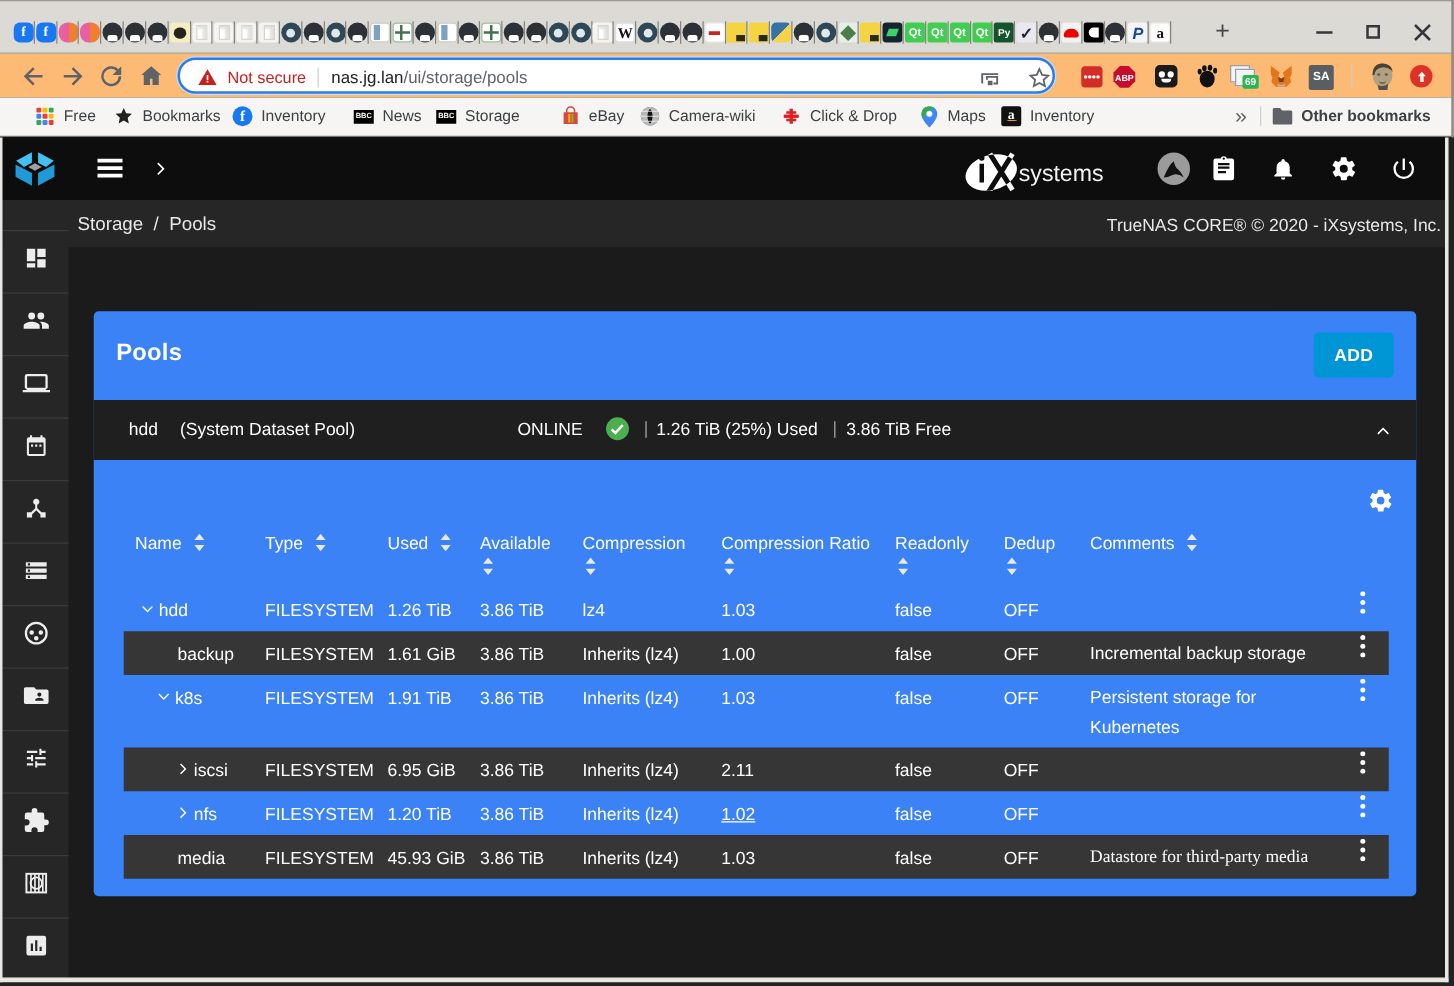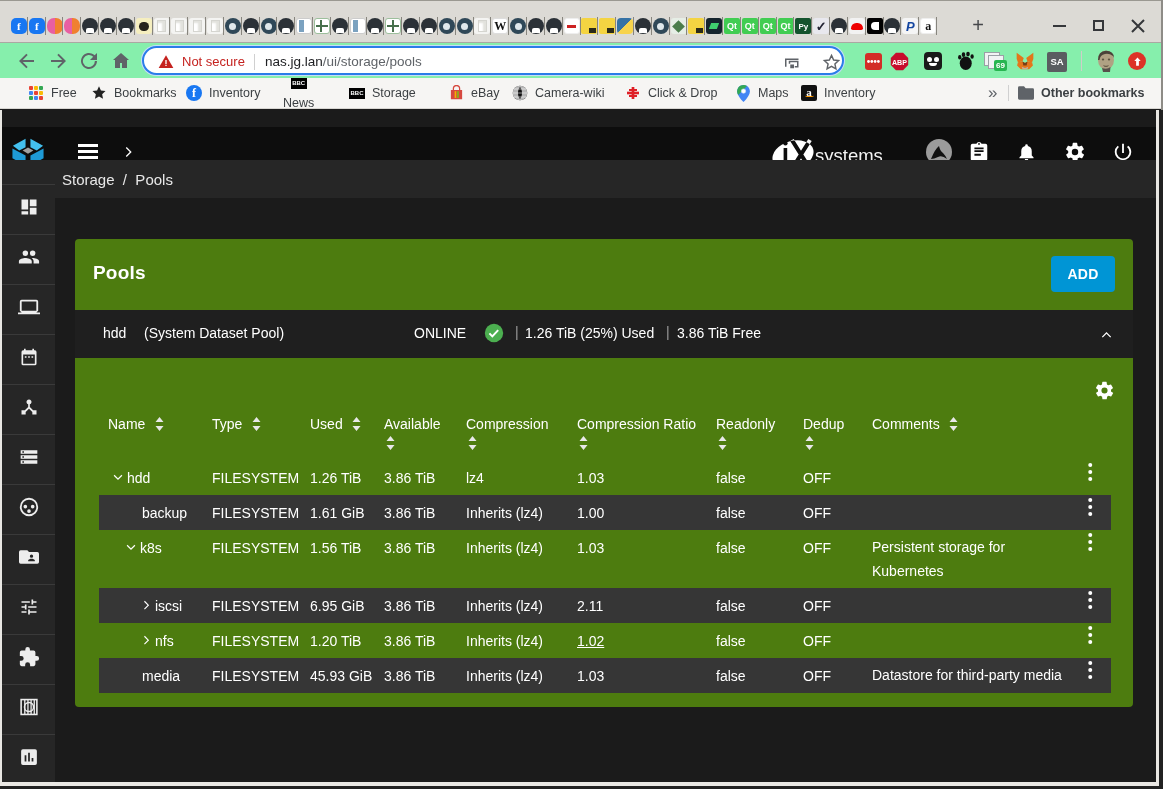--- a/index.html
+++ b/index.html
@@ -9,41 +9,41 @@
 .abs { position:absolute; }
 
 
 #tabstrip { position:absolute; left:0; top:0; width:1163px; height:43px; background:#dcdad5; border-top:1px solid #9a9891; border-bottom:1px solid #aaa8a2; }
 #tabs { position:absolute; left:10px; top:9px; height:32px; display:flex; }
 .tab { position:relative; width:17.83px; height:32px; display:flex; align-items:center; justify-content:center; }
 .tab:after { content:""; position:absolute; right:0; top:7px; height:18px; width:1px; background:#87857e; }
 .fav { width:16px; height:16px; border-radius:3px; display:flex; align-items:center; justify-content:center; font-size:11px; font-weight:bold; overflow:hidden; }
 #newtab { position:absolute; left:968px; top:15px; width:20px; height:20px; color:#45474a; font-size:20px; line-height:19px; text-align:center; font-weight:400; }
 
-#toolbar { position:absolute; left:0; top:43px; width:1163px; height:35px; background:#86efac; }
+#toolbar { position:absolute; left:0; top:43px; width:1163px; height:35px; background:#fdba74; }
 .navicon { position:absolute; top:6px; width:24px; height:24px; }
 #omnibox { position:absolute; left:142px; top:3px; width:702px; height:29px; background:#fff; border:2px solid #2b7de9; border-radius:15px; box-shadow:0 0 0 1px #c6dcf8; }
 #toolbar .sec { position:absolute; left:14px; top:6px; width:16px; height:16px; }
 #notsec { position:absolute; left:38px; top:6px; color:#c5221f; font-size:13px; }
 #odiv { position:absolute; left:110px; top:6px; width:1px; height:16px; background:#d0d0d0; }
 #url { position:absolute; left:121px; top:6px; font-size:13.5px; color:#202124; }
 #url span { color:#5f6368; }
 
 #bookbar { position:absolute; left:0; top:78px; width:1163px; height:31px; background:#f6f5f3; border-bottom:1px solid #d8d6d2; }
 .bm { position:absolute; top:0; height:30px; display:flex; align-items:center; gap:7px; color:#3c4043; font-size:12.5px; }
 .bmi { width:16px; height:16px; display:flex; align-items:center; justify-content:center; }
 
 
-#navbar { position:absolute; left:0; top:127px; width:1163px; height:50px; background:#0d0d0d; }
+#navbar { position:absolute; left:0; top:110px; width:1163px; height:50px; background:#0d0d0d; }
 #crumb { position:absolute; left:0; top:160px; width:1163px; height:38px; background:#262626; color:#e8e8e8; font-size:15px; }
 #sidebar { position:absolute; left:2px; top:160px; width:53px; height:623px; background:#262626; }
 .sdiv { position:absolute; left:0; width:53px; height:1px; background:#3a3a3a; }
 .sicon { position:absolute; left:50%; transform:translate(-50%,-50%); }
 #content { position:absolute; left:55px; top:198px; width:1104px; height:585px; background:#1b1b1b; }
-#card { position:absolute; left:20px; top:41px; width:1058px; height:468px; background:#4d7c0f; border-radius:4px; }
+#card { position:absolute; left:20px; top:51px; width:1058px; height:468px; background:#3b82f6; border-radius:4px; }
 #cardtitle { position:absolute; left:18px; top:23px; color:#fff; font-size:19px; font-weight:bold; letter-spacing:.2px; }
 #addbtn { position:absolute; right:18px; top:17px; width:64px; height:36px; background:#0095d5; border-radius:4px; color:#fff; font-size:14px; font-weight:bold; text-align:center; line-height:36px; letter-spacing:.3px; }
 #poolrow { position:absolute; left:0; top:71px; width:1058px; height:48px; background:#1f1f1f; color:#fff; font-size:14px; }
 #tablewrap { position:absolute; left:24px; top:165px; width:1012px; height:289px; color:#fff; font-size:14px; }
 .trow { position:absolute; left:0; width:1012px; height:35px; }
 .stripe { background:#363636; }
 .cell { position:absolute; top:50%; transform:translateY(-50%); white-space:nowrap; }
 .hdr { position:absolute; color:#fff; font-size:14px; white-space:nowrap; line-height:19px; }
 .dots3 { position:absolute; left:989px; }
 </style>
@@ -396,21 +396,21 @@
           </svg>
         </div>
         <span>Bookmarks</span>
       </div>
       <div class="bm" style="left:186px;">
         <div class="bmi">
           <div style="width:16px;height:16px;border-radius:8px;background:#1877f2;color:#fff;font-family:serif;font-weight:bold;font-size:12px;text-align:center;line-height:16px;">f</div>
         </div>
         <span>Inventory</span>
       </div>
-      <div class="bm" style="left:283px;flex-direction:column;">
+      <div class="bm" style="left:283px;">
         <div class="bmi">
           <div style="width:16px;height:11px;background:#000;color:#fff;font-size:6px;font-weight:bold;text-align:center;line-height:11px;letter-spacing:0;">BBC</div>
         </div>
         <span>News</span>
       </div>
       <div class="bm" style="left:349px;">
         <div class="bmi">
           <div style="width:16px;height:11px;background:#000;color:#fff;font-size:6px;font-weight:bold;text-align:center;line-height:11px;">BBC</div>
         </div>
         <span>Storage</span>
@@ -527,20 +527,21 @@
       </svg>
     <svg class="abs" style="left:1064px; top:13px;" width="22" height="24" viewBox="0 0 24 24">
         <path fill="#fff" d="M19.4 13a7.6 7.6 0 0 0 0-2l2.1-1.6a.5.5 0 0 0 .1-.6l-2-3.5a.5.5 0 0 0-.6-.2l-2.5 1a7.6 7.6 0 0 0-1.7-1L14.4 2.4A.5.5 0 0 0 14 2h-4a.5.5 0 0 0-.5.4l-.4 2.7a7.6 7.6 0 0 0-1.7 1l-2.5-1a.5.5 0 0 0-.6.2l-2 3.5a.5.5 0 0 0 .1.6L4.6 11a7.6 7.6 0 0 0 0 2l-2.1 1.6a.5.5 0 0 0-.1.6l2 3.5c.1.2.4.3.6.2l2.5-1a7.6 7.6 0 0 0 1.7 1l.4 2.7c0 .2.2.4.5.4h4c.2 0 .5-.2.5-.4l.4-2.7a7.6 7.6 0 0 0 1.7-1l2.5 1c.2.1.5 0 .6-.2l2-3.5a.5.5 0 0 0-.1-.6L19.4 13zM12 15.5A3.5 3.5 0 1 1 12 8.5a3.5 3.5 0 0 1 0 7z"></path>
       </svg>
     <svg class="abs" style="left:1112px; top:13px;" width="22" height="24" viewBox="0 0 24 24">
         <path fill="#fff" d="M13 3h-2v10h2V3zm4.8 2.2l-1.4 1.4A6.9 6.9 0 0 1 19 12a7 7 0 1 1-14 0c0-2.2 1-4.1 2.6-5.4L6.2 5.2A8.9 8.9 0 0 0 3 12a9 9 0 1 0 18 0c0-2.7-1.2-5.2-3.2-6.8z"></path>
       </svg>
   </div>
   <div id="crumb">
     <span style="position:absolute; left:62px; top:11px;">Storage&nbsp;&nbsp;/&nbsp;&nbsp;Pools</span>
+    <span style="position:absolute; right:10px; top:12px; font-size:14px;">TrueNAS CORE® © 2020 - iXsystems, Inc.</span>
   </div>
   <div id="sidebar">
       <div class="sicon" style="top:49px;"><svg width="20" height="20" viewBox="0 0 24 24">
           <path fill="#ededed" d="M3 13h8v8H3zm0-10h8v8H3zm10 0h8v4h-8zm0 6h8v12h-8z" transform="rotate(180 12 12)"></path>
         </svg></div>
       <div class="sicon" style="top:99px;"><svg width="22" height="22" viewBox="0 0 24 24">
           <path fill="#ededed" d="M16 11a3 3 0 1 0-3-3 3 3 0 0 0 3 3zm-8 0a3 3 0 1 0-3-3 3 3 0 0 0 3 3zm0 2c-2.3 0-7 1.2-7 3.5V19h14v-2.5C15 14.2 10.3 13 8 13zm8 0l-1 .05c1.2.9 2 2 2 3.45V19h6v-2.5c0-2.3-4.7-3.5-7-3.5z"></path>
         </svg></div>
       <div class="sicon" style="top:149px;"><svg width="22" height="22" viewBox="0 0 24 24">
           <path fill="#ededed" d="M20 18l2-2V6a2 2 0 0 0-2-2H4a2 2 0 0 0-2 2v10l2 2H0v2h24v-2zM4 6h16v10H4z"></path>
@@ -660,32 +661,33 @@
  </div>
           <div class="trow stripe" style="top:91px; height:35px;">
    <div class="cell" style="left:43px; ">backup</div>
    <div class="cell" style="left:113px; ">FILESYSTEM</div>
    <div class="cell" style="left:211px; ">1.61 GiB</div>
    <div class="cell" style="left:285px; ">3.86 TiB</div>
    <div class="cell" style="left:367px; ">Inherits (lz4)</div>
    <div class="cell" style="left:478px; ">1.00</div>
    <div class="cell" style="left:617px; ">false</div>
    <div class="cell" style="left:704px; ">OFF</div>
+   <div class="cell" style="left:773px;  white-space:normal; width:230px; line-height:23.5px;">Incremental backup storage</div>
    <div class="dots3" style="top:3px;"><svg width="4.5" height="18" viewBox="0 0 4 18">
                 <circle cx="2" cy="2" r="2" fill="#fff"></circle>
                 <circle cx="2" cy="9" r="2" fill="#fff"></circle>
                 <circle cx="2" cy="16" r="2" fill="#fff"></circle>
               </svg></div>
  </div>
           <div class="trow " style="top:126px; height:58px;">
    <div class="cell" style="left:25px; top:17.5px; transform:translateY(-50%);"><svg width="14" height="14" viewBox="0 0 24 24" style="vertical-align:-2px; margin-right:2px;">
                 <path d="M12 15.4L4.6 8 6 6.6l6 6 6-6L19.4 8z" fill="#fff"></path>
               </svg>k8s</div>
    <div class="cell" style="left:113px; top:17.5px; transform:translateY(-50%);">FILESYSTEM</div>
-   <div class="cell" style="left:211px; top:17.5px; transform:translateY(-50%);">1.56 TiB</div>
+   <div class="cell" style="left:211px; top:17.5px; transform:translateY(-50%);">1.91 TiB</div>
    <div class="cell" style="left:285px; top:17.5px; transform:translateY(-50%);">3.86 TiB</div>
    <div class="cell" style="left:367px; top:17.5px; transform:translateY(-50%);">Inherits (lz4)</div>
    <div class="cell" style="left:478px; top:17.5px; transform:translateY(-50%);">1.03</div>
    <div class="cell" style="left:617px; top:17.5px; transform:translateY(-50%);">false</div>
    <div class="cell" style="left:704px; top:17.5px; transform:translateY(-50%);">OFF</div>
    <div class="cell" style="left:773px; top:6px; transform:none; white-space:normal; width:230px; line-height:23.5px;">Persistent storage for<br>Kubernetes</div>
    <div class="dots3" style="top:3px;"><svg width="4.5" height="18" viewBox="0 0 4 18">
                 <circle cx="2" cy="2" r="2" fill="#fff"></circle>
                 <circle cx="2" cy="9" r="2" fill="#fff"></circle>
                 <circle cx="2" cy="16" r="2" fill="#fff"></circle>
@@ -729,21 +731,21 @@
  </div>
           <div class="trow stripe" style="top:254px; height:35px;">
    <div class="cell" style="left:43px; ">media</div>
    <div class="cell" style="left:113px; ">FILESYSTEM</div>
    <div class="cell" style="left:211px; ">45.93 GiB</div>
    <div class="cell" style="left:285px; ">3.86 TiB</div>
    <div class="cell" style="left:367px; ">Inherits (lz4)</div>
    <div class="cell" style="left:478px; ">1.03</div>
    <div class="cell" style="left:617px; ">false</div>
    <div class="cell" style="left:704px; ">OFF</div>
-   <div class="cell" style="left:773px;  white-space:normal; width:230px; line-height:23.5px;">Datastore for third-party media</div>
+   <div class="cell" style="left:773px;  white-space:normal; width:230px; line-height:23.5px;font-family:Liberation Serif, serif;">Datastore for third-party media</div>
    <div class="dots3" style="top:3px;"><svg width="4.5" height="18" viewBox="0 0 4 18">
                 <circle cx="2" cy="2" r="2" fill="#fff"></circle>
                 <circle cx="2" cy="9" r="2" fill="#fff"></circle>
                 <circle cx="2" cy="16" r="2" fill="#fff"></circle>
               </svg></div>
  </div>
         </div>
     </div>
   </div>
 

